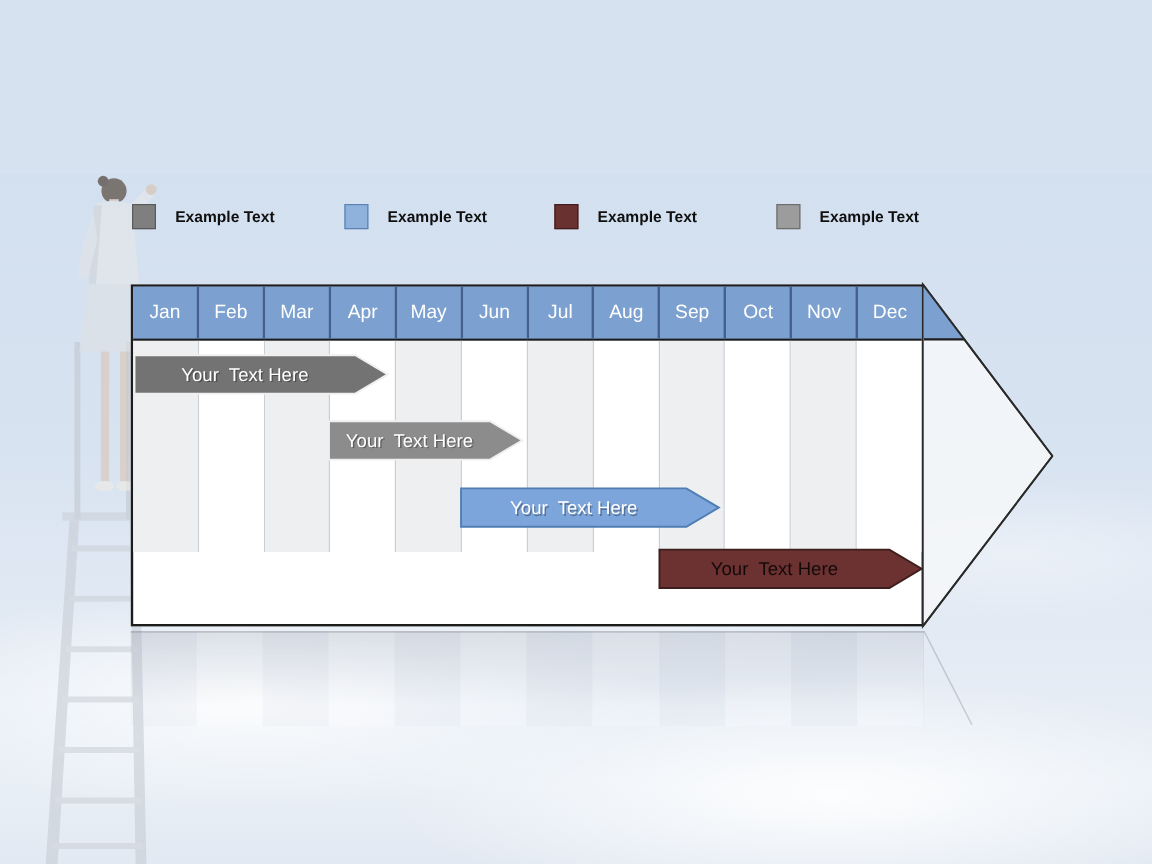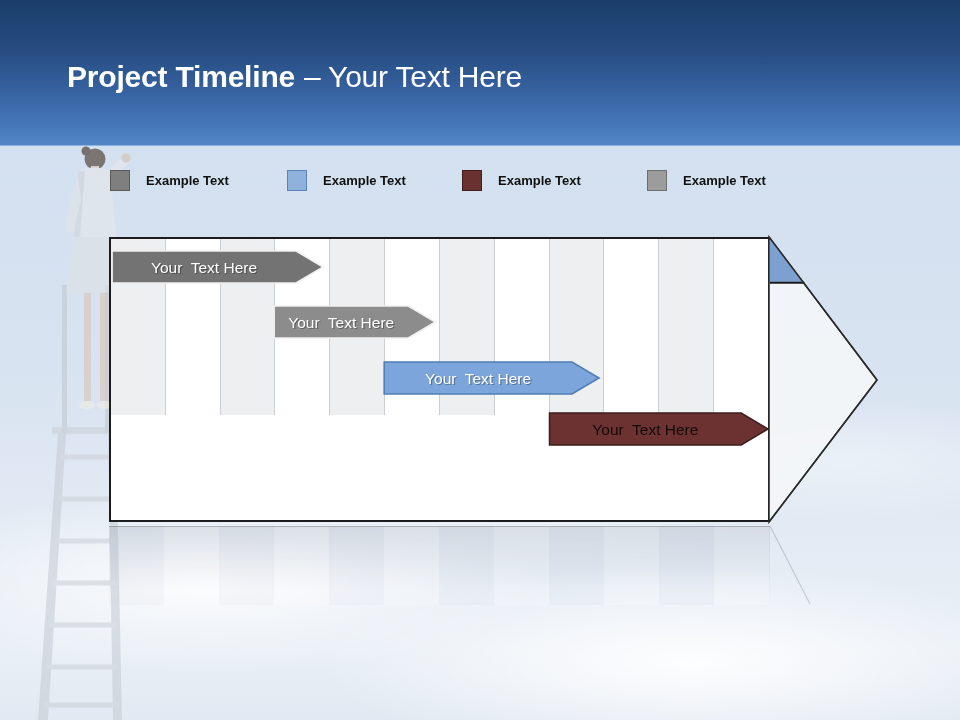--- a/index.html
+++ b/index.html
@@ -90,23 +90,20 @@
       <path d="M78,26 L85,26 L80,92 L74,92 Z" fill="#D2D5DA"></path>
       <path d="M78,32 L69,60 L65,86 L73,88 L81,55 Z" fill="#E2E4E7"></path>
       <path d="M74,92 L116,92 L124,148 L66,148 Z" fill="#DFE1E4"></path>
       <rect x="84" y="148" width="7" height="108" fill="#D8C6B8"></rect>
       <rect x="100" y="148" width="7" height="108" fill="#D8C6B8"></rect>
       <ellipse cx="87" cy="260" rx="8" ry="4" fill="#EFECE4"></ellipse>
       <ellipse cx="105" cy="260" rx="8" ry="4" fill="#EFECE4"></ellipse>
     </g>
   </svg>
 
-  <div class="header-band">
-    <div class="slide-title"><span class="t-bold">Project Timeline</span><span class="t-rest">– Your Text Here</span></div>
-  </div>
 
   <div class="legend">
       <div class="legend-item" style="left: 110px;">
         <span class="legend-swatch" style="background: rgb(127, 127, 127); border-color: rgb(89, 89, 89);"></span>
         <span class="legend-label">Example Text</span>
       </div>
       <div class="legend-item" style="left: 287px;">
         <span class="legend-swatch" style="background: rgb(143, 178, 220); border-color: rgb(91, 131, 181);"></span>
         <span class="legend-label">Example Text</span>
       </div>
@@ -114,20 +111,34 @@
         <span class="legend-swatch" style="background: rgb(105, 50, 49); border-color: rgb(63, 29, 28);"></span>
         <span class="legend-label">Example Text</span>
       </div>
       <div class="legend-item" style="left: 647px;">
         <span class="legend-swatch" style="background: rgb(156, 156, 156); border-color: rgb(110, 110, 110);"></span>
         <span class="legend-label">Example Text</span>
       </div>
     </div>
 
   <div class="ttable">
+    <div class="mrow" style="background: rgb(124, 160, 207);">
+        <div class="mcell" style="background: rgb(124, 160, 207); border-right-color: rgb(68, 97, 141);">Jan</div>
+        <div class="mcell" style="background: rgb(124, 160, 207); border-right-color: rgb(68, 97, 141);">Feb</div>
+        <div class="mcell" style="background: rgb(124, 160, 207); border-right-color: rgb(68, 97, 141);">Mar</div>
+        <div class="mcell" style="background: rgb(124, 160, 207); border-right-color: rgb(68, 97, 141);">Apr</div>
+        <div class="mcell" style="background: rgb(124, 160, 207); border-right-color: rgb(68, 97, 141);">May</div>
+        <div class="mcell" style="background: rgb(124, 160, 207); border-right-color: rgb(68, 97, 141);">Jun</div>
+        <div class="mcell" style="background: rgb(124, 160, 207); border-right-color: rgb(68, 97, 141);">Jul</div>
+        <div class="mcell" style="background: rgb(124, 160, 207); border-right-color: rgb(68, 97, 141);">Aug</div>
+        <div class="mcell" style="background: rgb(124, 160, 207); border-right-color: rgb(68, 97, 141);">Sep</div>
+        <div class="mcell" style="background: rgb(124, 160, 207); border-right-color: rgb(68, 97, 141);">Oct</div>
+        <div class="mcell" style="background: rgb(124, 160, 207); border-right-color: rgb(68, 97, 141);">Nov</div>
+        <div class="mcell" style="background: rgb(124, 160, 207); border-right-color: rgb(68, 97, 141);">Dec</div>
+      </div>
     <div class="tbody">
       <div class="cols">
           <div class="col odd" style="background: rgb(238, 239, 240);"></div>
           <div class="col"></div>
           <div class="col odd" style="background: rgb(238, 239, 240);"></div>
           <div class="col"></div>
           <div class="col odd" style="background: rgb(238, 239, 240);"></div>
           <div class="col"></div>
           <div class="col odd" style="background: rgb(238, 239, 240);"></div>
           <div class="col"></div>

